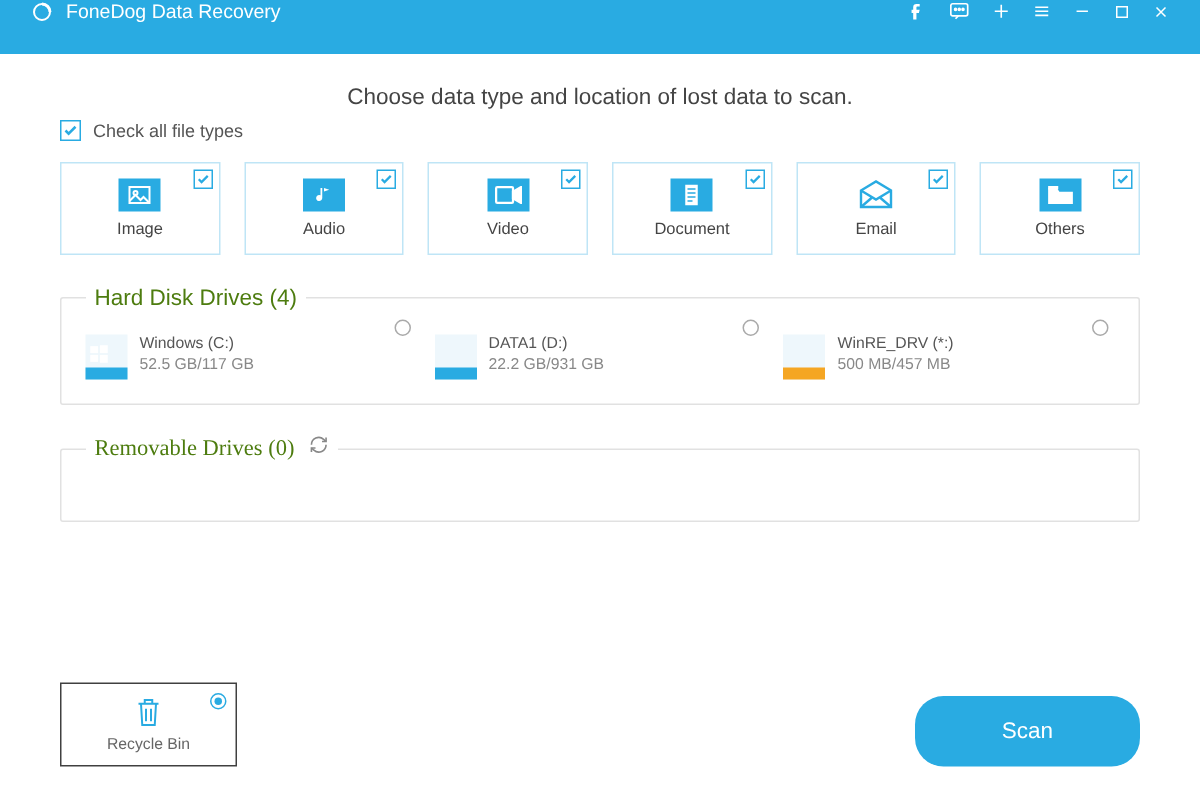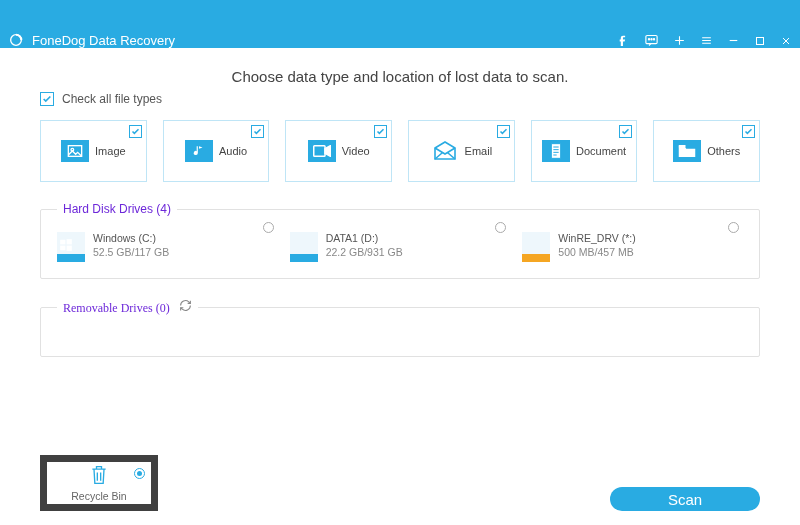--- a/index.html
+++ b/index.html
@@ -1,59 +1,59 @@
 <!DOCTYPE html>
 <html><head>
 <meta charset="utf-8">
 <style>
   * { box-sizing: border-box; margin: 0; padding: 0; }
   body { width: 800px; height: 525px; font-family: -apple-system, "Segoe UI", Arial, sans-serif; background: #fff; overflow: hidden; font-size: 12px; color: #555; }
 
   
-  .titlebar { height: 48px; background: #29abe2; display: flex; align-items: flex-end; padding: 0 8px; color: #fff; }
+  .titlebar { height: 36px; background: #29abe2; display: flex; align-items: flex-start; padding: 0 20px; color: #fff; }
   .titlebar .logo { width: 16px; height: 16px; margin-right: 8px; }
   .titlebar .title { font-size: 13px; flex: 1; }
   .titlebar .tb-icons { display: flex; gap: 14px; align-items: center; }
   .titlebar .tb-icons span, .titlebar .tb-icons svg { cursor: pointer; }
 
   .content { padding: 20px 40px 0 40px; }
   .heading { text-align: center; font-size: 15px; color: #444; margin-bottom: 7px; }
 
   .checkall { display: flex; align-items: center; gap: 8px; margin-bottom: 14px; }
   .chk { width: 14px; height: 14px; border: 1px solid #29abe2; display: inline-flex; align-items: center; justify-content: center; }
   .chk svg { display: block; }
 
   .types { display: flex; gap: 16px; margin-bottom: 8px; }
-  .type-card { position: relative; flex: 1; border: 1px solid #bfe5f6; height: 62px; display: flex; flex-direction: row; align-items: center; justify-content: center; gap: 6px; cursor: pointer; }
+  .type-card { position: relative; flex: 1; border: 1px solid #bfe5f6; height: 62px; display: flex; flex-direction: column; align-items: center; justify-content: center; gap: 6px; cursor: pointer; }
   .type-card .tc-chk { position: absolute; top: 4px; right: 4px; width: 13px; height: 13px; border: 1px solid #29abe2; display: flex; align-items: center; justify-content: center; }
   .type-card .icbox { width: 28px; height: 22px; background: #29abe2; display: flex; align-items: center; justify-content: center; }
   .type-card .tlabel { font-size: 11px; color: #444; }
 
   fieldset.section { border: 1px solid #e1e1e1; border-radius: 2px; margin-top: 20px; padding: 12px 16px 16px 16px; position: relative; }
-  fieldset.section legend { padding: 0 6px; color: #6d28d9; font-size: 12px; }
+  fieldset.section legend { padding: 0 6px; color: #4d7c0f; font-size: 15px; }
   fieldset.section .refresh { display: inline-block; margin-left: 6px; }
 
   .drives { display: flex; gap: 12px; }
   .drive { flex: 1; display: flex; gap: 8px; align-items: flex-start; position: relative; padding-top: 4px; }
   .drive .radio { position: absolute; top: -6px; right: 4px; width: 11px; height: 11px; border: 1px solid #aaa; border-radius: 50%; background: #fff; display:inline-flex; align-items:center; justify-content:center; }
   .drive .dicon { width: 28px; height: 30px; display: flex; flex-direction: column; justify-content: flex-end; }
   .drive .dicon .bar { height: 8px; width: 100%; }
   .drive .dinfo { display:flex; flex-direction:column; gap:2px; }
   .drive .dname { font-size: 10.5px; color: #555; }
   .drive .dsize { font-size: 10.5px; color: #888; }
 
   .removable { min-height: 58px; font-family: Liberation Serif, serif; }
 
   .recycle-row { display:flex; justify-content:space-between; align-items:flex-end; padding: 0 40px 14px 40px; position: absolute; bottom: 0; left: 0; right: 0; }
-  .recycle { width: 118px; height: 56px; border: 7px solid #404040; position: relative; display:flex; flex-direction:column; align-items:center; justify-content:center; gap:4px; }
+  .recycle { width: 118px; height: 56px; border: 1px solid #404040; position: relative; display:flex; flex-direction:column; align-items:center; justify-content:center; gap:4px; }
   .recycle .radio { position:absolute; top:6px; right:6px; width:11px; height:11px; border:1px solid #29abe2; border-radius:50%; display:flex; align-items:center; justify-content:center; }
   .recycle .radio::after { content:""; width:5px; height:5px; background:#29abe2; border-radius:50%; }
   .recycle .rlabel { font-size: 10.5px; color:#666; }
 
-  .scan-btn { width: 150px; height: 24px; background: #29abe2; color:#fff; border:none; border-radius: 19px; font-size: 15px; cursor:pointer; }
+  .scan-btn { width: 150px; height: 47px; background: #29abe2; color:#fff; border:none; border-radius: 19px; font-size: 15px; cursor:pointer; }
 </style>
 </head>
 <body>
 
 <div class="titlebar">
   <svg class="logo" viewBox="0 0 24 24" fill="none" stroke="#fff" stroke-width="2">
       <circle cx="12" cy="12" r="8"></circle>
       <path d="M12 4 a8 8 0 0 1 8 8" stroke-width="3"></path>
     </svg>
   <div class="title">FoneDog Data Recovery</div>
@@ -144,41 +144,41 @@
         </div>
       <div class="tlabel">Video</div>
     </div>
 
     <div class="type-card">
       <span class="tc-chk">
           <svg width="9" height="9" viewBox="0 0 24 24" fill="none" stroke="#29abe2" stroke-width="4">
             <path d="M4 12l5 5L20 6"></path>
           </svg>
         </span>
+      <div class="icbox">
+          <svg width="14" height="16" viewBox="0 0 20 24" fill="#fff">
+            <path d="M3 1h14v22H3zM6 6h8M6 10h8M6 14h8M6 18h5" stroke="#29abe2" stroke-width="1.5"></path>
+          </svg>
+        </div>
+      <div class="tlabel">Document</div>
+    </div>
+
+    <div class="type-card">
+      <span class="tc-chk">
+          <svg width="9" height="9" viewBox="0 0 24 24" fill="none" stroke="#29abe2" stroke-width="4">
+            <path d="M4 12l5 5L20 6"></path>
+          </svg>
+        </span>
       <div class="icbox" style="background:none">
           <svg width="24" height="20" viewBox="0 0 24 20" fill="none" stroke="#29abe2" stroke-width="1.6">
             <path d="M2 7l10-6 10 6v11H2z"></path>
             <path d="M2 7l10 6 10-6M2 18l7-6M22 18l-7-6"></path>
           </svg>
         </div>
       <div class="tlabel">Email</div>
-    </div>
-
-    <div class="type-card">
-      <span class="tc-chk">
-          <svg width="9" height="9" viewBox="0 0 24 24" fill="none" stroke="#29abe2" stroke-width="4">
-            <path d="M4 12l5 5L20 6"></path>
-          </svg>
-        </span>
-      <div class="icbox">
-          <svg width="14" height="16" viewBox="0 0 20 24" fill="#fff">
-            <path d="M3 1h14v22H3zM6 6h8M6 10h8M6 14h8M6 18h5" stroke="#29abe2" stroke-width="1.5"></path>
-          </svg>
-        </div>
-      <div class="tlabel">Document</div>
     </div>
 
     <div class="type-card">
       <span class="tc-chk">
           <svg width="9" height="9" viewBox="0 0 24 24" fill="none" stroke="#29abe2" stroke-width="4">
             <path d="M4 12l5 5L20 6"></path>
           </svg>
         </span>
       <div class="icbox">
           <svg width="18" height="14" viewBox="0 0 24 18" fill="#fff">

